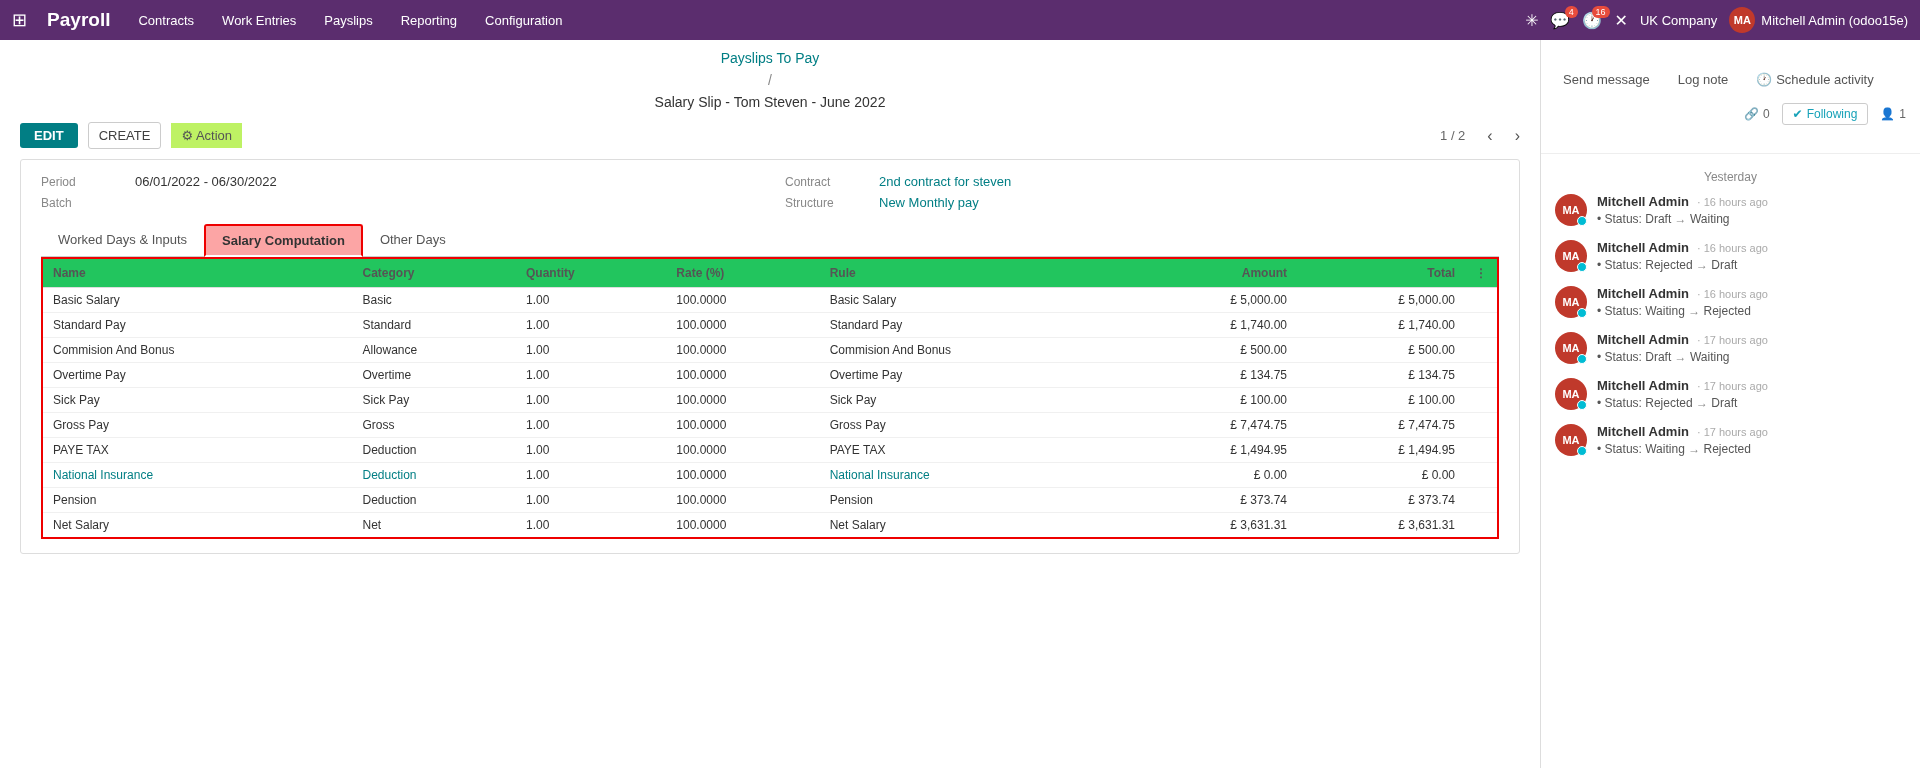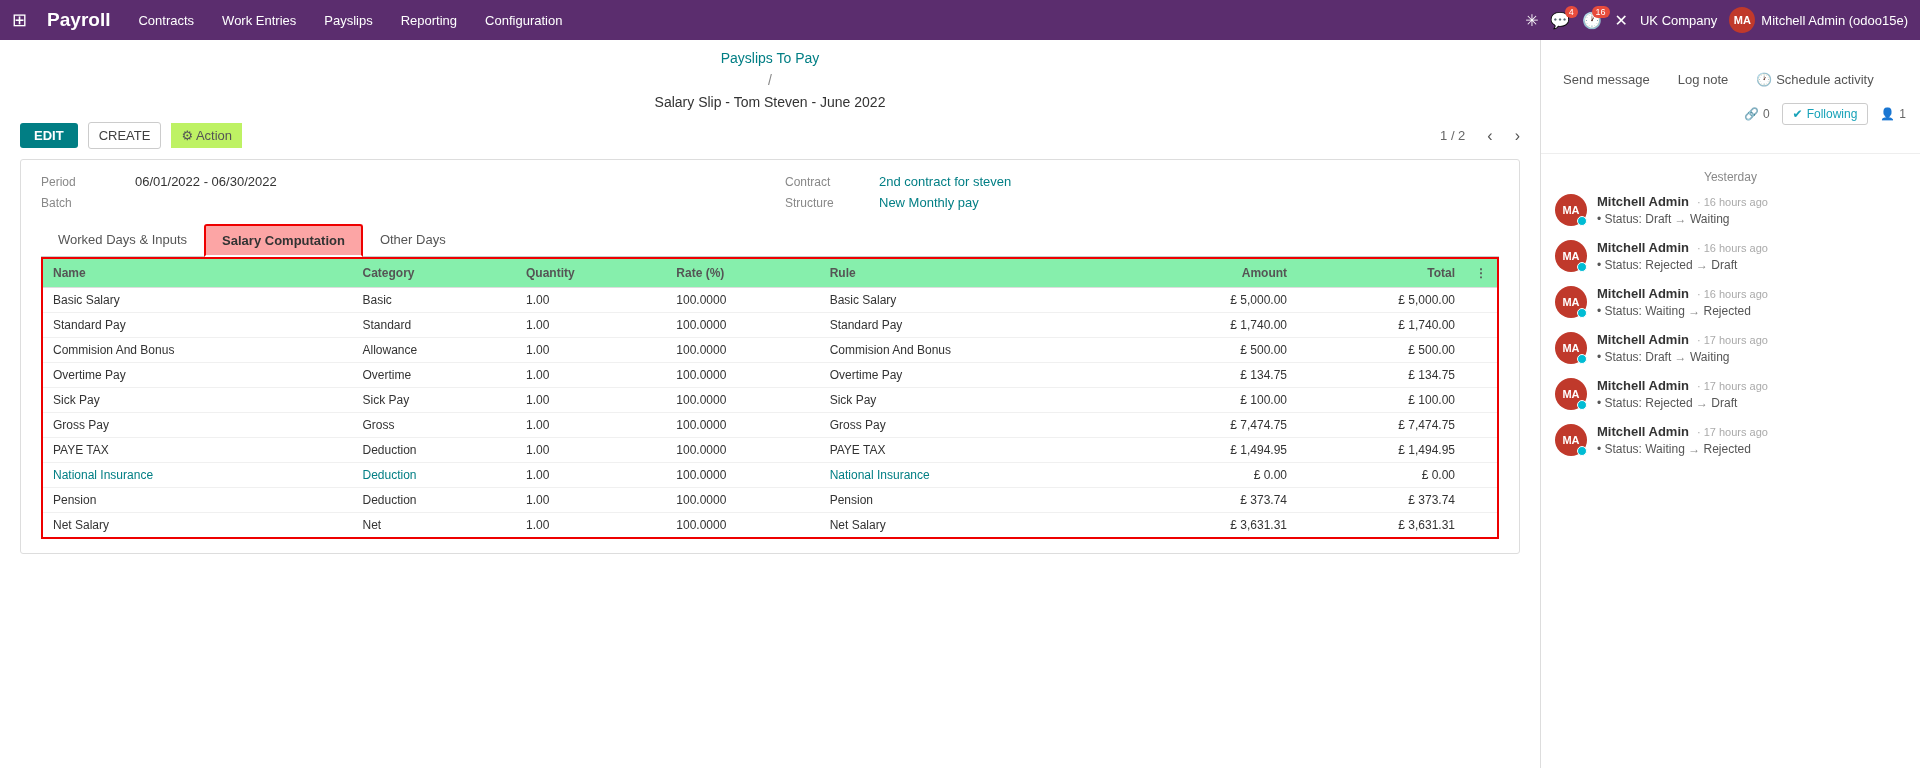--- a/index.html
+++ b/index.html
@@ -149,21 +149,21 @@
     .table-wrap {
       border: 2px solid #e00;
       margin: 0;
       overflow: hidden;
     }
     table {
       width: 100%;
       border-collapse: collapse;
     }
     thead tr {
-      background: #86efac;
+      background: #22c55e;
     }
     th {
       padding: 7px 10px;
       text-align: left;
       font-size: 12px;
       color: #555;
       border-bottom: 1px solid #ddd;
       font-weight: 600;
     }
     td {

